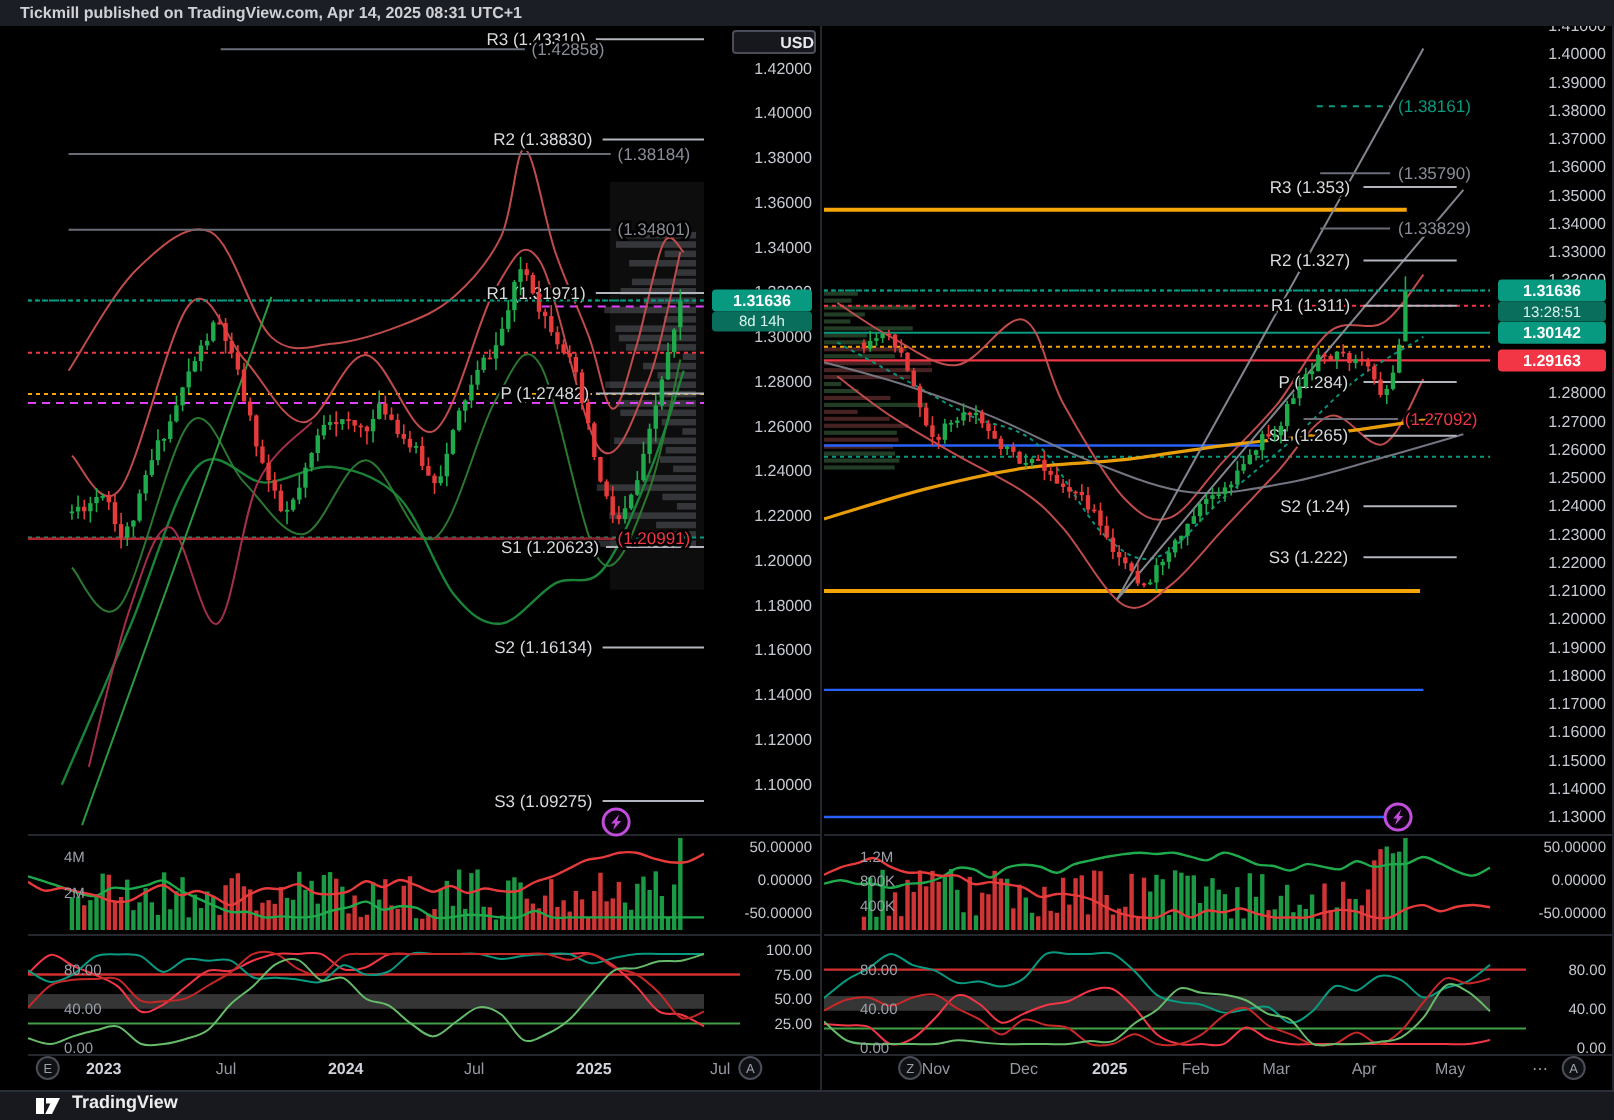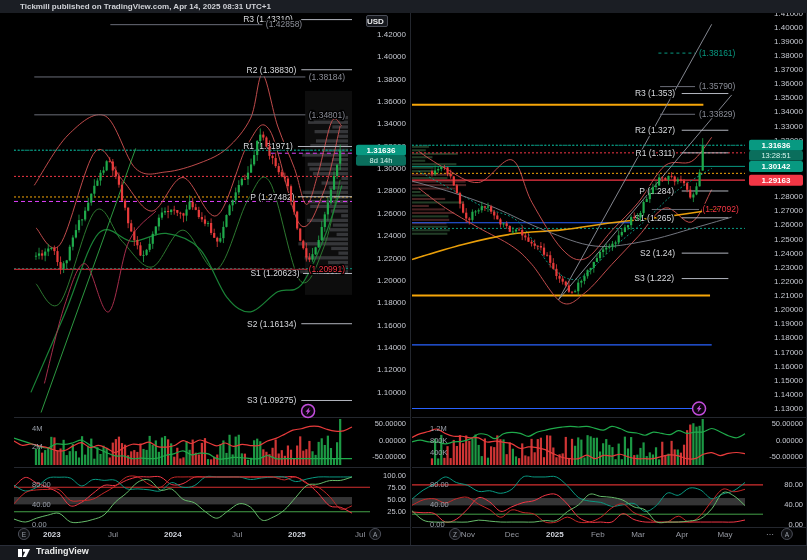--- a/index.html
+++ b/index.html
@@ -1,27 +1,27 @@
 <!DOCTYPE html>
 <html><head>
 <meta charset="utf-8">
 <style>
   html,body{margin:0;padding:0;background:#060708;}
   .stage{position:relative;width:807px;height:560px;overflow:hidden;background:#000;
          font-family:"Liberation Sans",sans-serif;}
   .pubbar{position:absolute;left:0;top:0;width:807px;height:13px;background:#1b1e24;
-          color:#cfd1d6;font-size:8px;font-weight:bold;line-height:13px;padding-left:20px;
+          color:#cfd1d6;font-size:8px;font-weight:bold;line-height:13px;padding-left:10px;
           box-sizing:border-box;white-space:nowrap;}
   .footer{position:absolute;left:0;top:545px;width:807px;height:15px;background:#17191e;
           border-top:1px solid #2a2e39;display:flex;box-sizing:border-box;}
   .footer .brand{color:#eceded;font-size:9px;font-weight:bold;margin-left:5px;}
   .footer .logo{margin-left:18px;display:flex;align-items:center;}
-  .usd-btn{position:absolute;left:366px;top:15px;width:22px;height:12px;background:#16181d;
+  .usd-btn{position:absolute;left:366px;top:15px;width:42px;height:12px;background:#16181d;
            border:1px solid #4a4d57;border-radius:2px;color:#e8e9ea;font-size:8px;font-weight:bold;
-           text-align:left;line-height:11px;box-sizing:border-box;}
+           text-align:right;line-height:11px;box-sizing:border-box;}
   svg{position:absolute;display:block;}
   #chart-left{left:14px;top:13px;}
   #chart-right{left:412px;top:13px;}
   .sep-col{position:absolute;top:13px;width:1px;height:532px;background:#23262d;}
 </style>
 </head>
 <body>
 
 <div class="stage">
   <div class="pubbar">

